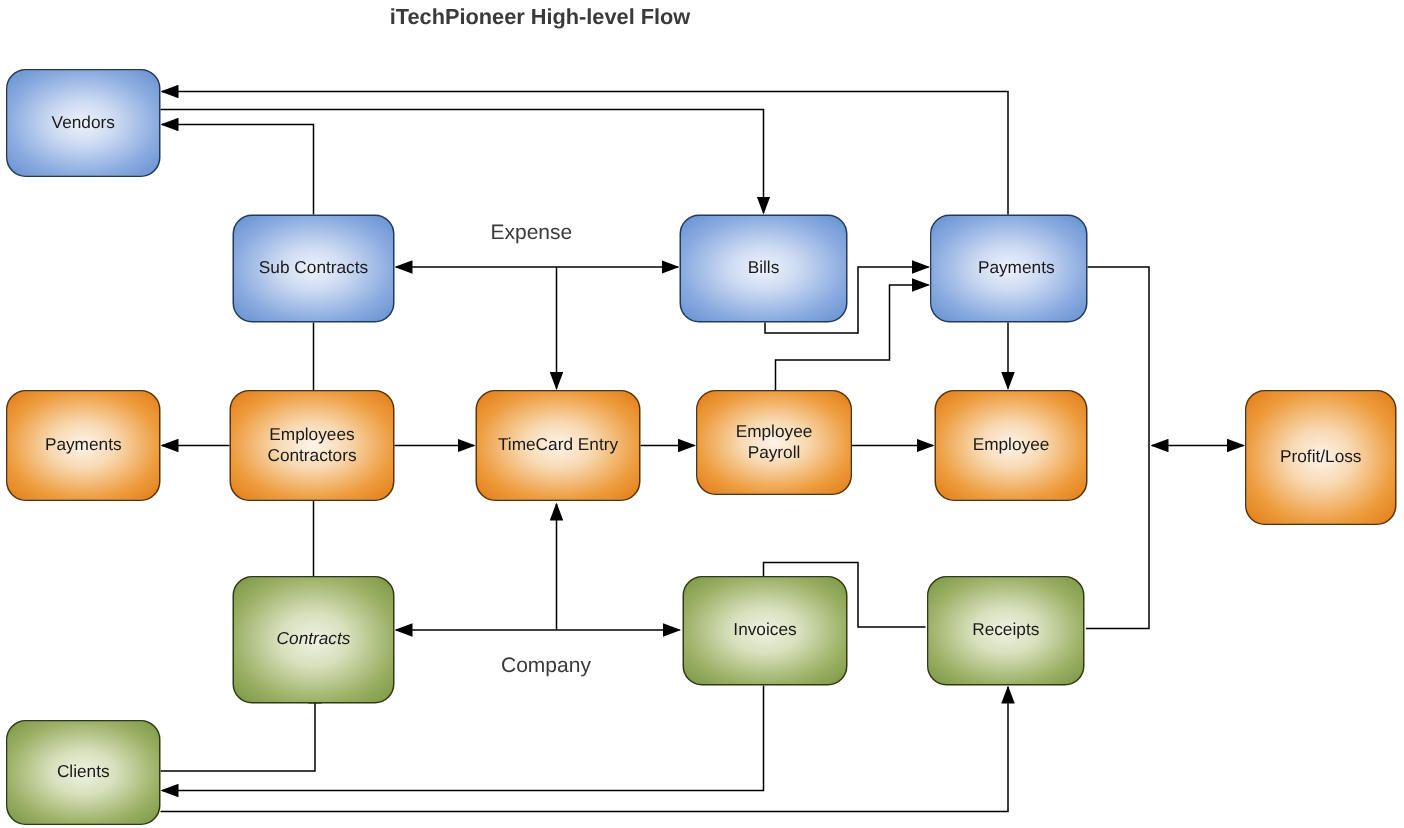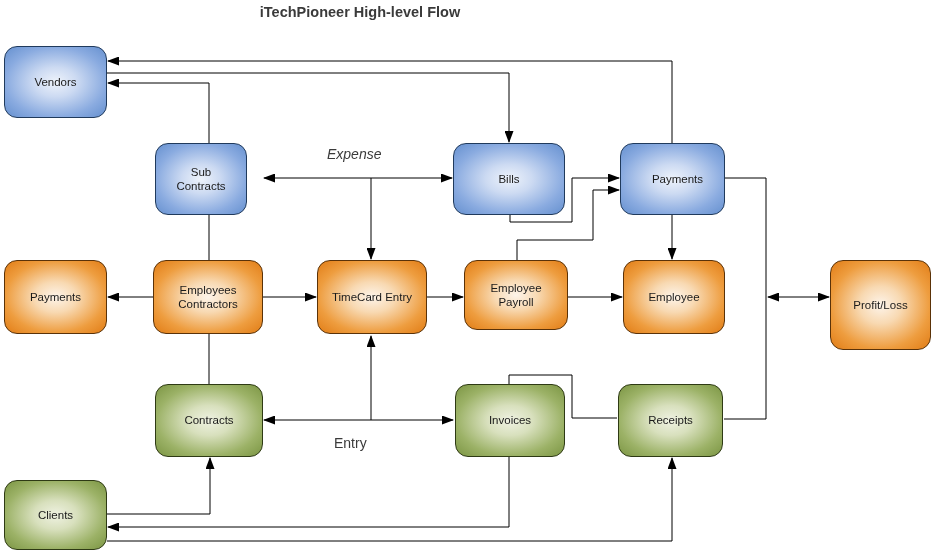--- a/index.html
+++ b/index.html
@@ -32,21 +32,21 @@
     background:radial-gradient(ellipse at center,#eff2e2 0%,#d8e0bd 30%,#9cb267 70%,#7b9543 100%);
     border-color:#2e3a14;
   }
   .title{
     position:absolute;left:240px;top:4px;width:240px;z-index:2;
     text-align:center;font-size:14.5px;color:#3a3a3a;font-weight:bold;
   }
   .flow-label{
     position:absolute;z-index:2;font-size:14px;color:#3a3a3a;
   }
-  #label-expense{left:327px;top:146px;font-style:italic;}
+  #label-expense{left:327px;top:146px;}
   #label-income{left:334px;top:435px;}
 </style>
 </head>
 <body>
 
 <div id="canvas">
 
   <div class="title">iTechPioneer High-level Flow</div>
 
   <svg id="wires" viewBox="0 0 936 552" xmlns="http://www.w3.org/2000/svg">
@@ -80,21 +80,21 @@
       <polyline points="509,384 509,375 572,375 572,418 617,418"></polyline>
       <polyline points="509,457 509,527 108,527" marker-end="url(#ah)"></polyline>
       <polyline points="107,514 210,514 210,458" marker-end="url(#ah)"></polyline>
       <polyline points="107,541 672,541 672,458" marker-end="url(#ah)"></polyline>
     </g>
   </svg>
 
   <div class="node blue" style="left:4px;top:46px;width:103px;height:72px;">
     <span>Vendors</span>
   </div>
-  <div class="node blue" style="left:155px;top:143px;width:92px;height:72px;">
+  <div class="node blue" style="left:155px;top:143px;width:108px;height:72px;">
     <span>Sub Contracts</span>
   </div>
   <div class="node blue" style="left:453px;top:143px;width:112px;height:72px;">
     <span>Bills</span>
   </div>
   <div class="node blue" style="left:620px;top:143px;width:105px;height:72px;padding-left:20px;">
     <span>Payments</span>
   </div>
 
   <div class="node orange" style="left:4px;top:260px;width:103px;height:74px;">
@@ -109,29 +109,29 @@
   <div class="node orange" style="left:464px;top:260px;width:104px;height:70px;">
     <span style="max-width:60px;display:inline-block;">Employee Payroll</span>
   </div>
   <div class="node orange" style="left:623px;top:260px;width:102px;height:74px;">
     <span>Employee</span>
   </div>
   <div class="node orange" style="left:830px;top:260px;width:101px;height:90px;">
     <span>Profit/Loss</span>
   </div>
 
-  <div class="node green" style="left:155px;top:384px;width:108px;height:73px;">
+  <div class="node green" style="left:155px;top:384px;width:108px;height:85px;font-style:italic;">
     <span>Contracts</span>
   </div>
   <div class="node green" style="left:455px;top:384px;width:110px;height:73px;align-items:center;">
     <span>Invoices</span>
   </div>
   <div class="node green" style="left:618px;top:384px;width:105px;height:73px;">
     <span>Receipts</span>
   </div>
   <div class="node green" style="left:4px;top:480px;width:103px;height:70px;">
     <span>Clients</span>
   </div>
 
   <div class="flow-label" id="label-expense">Expense</div>
-  <div class="flow-label" id="label-income">Entry</div>
+  <div class="flow-label" id="label-income">Company</div>
 
 </div>
 
 </body></html>

